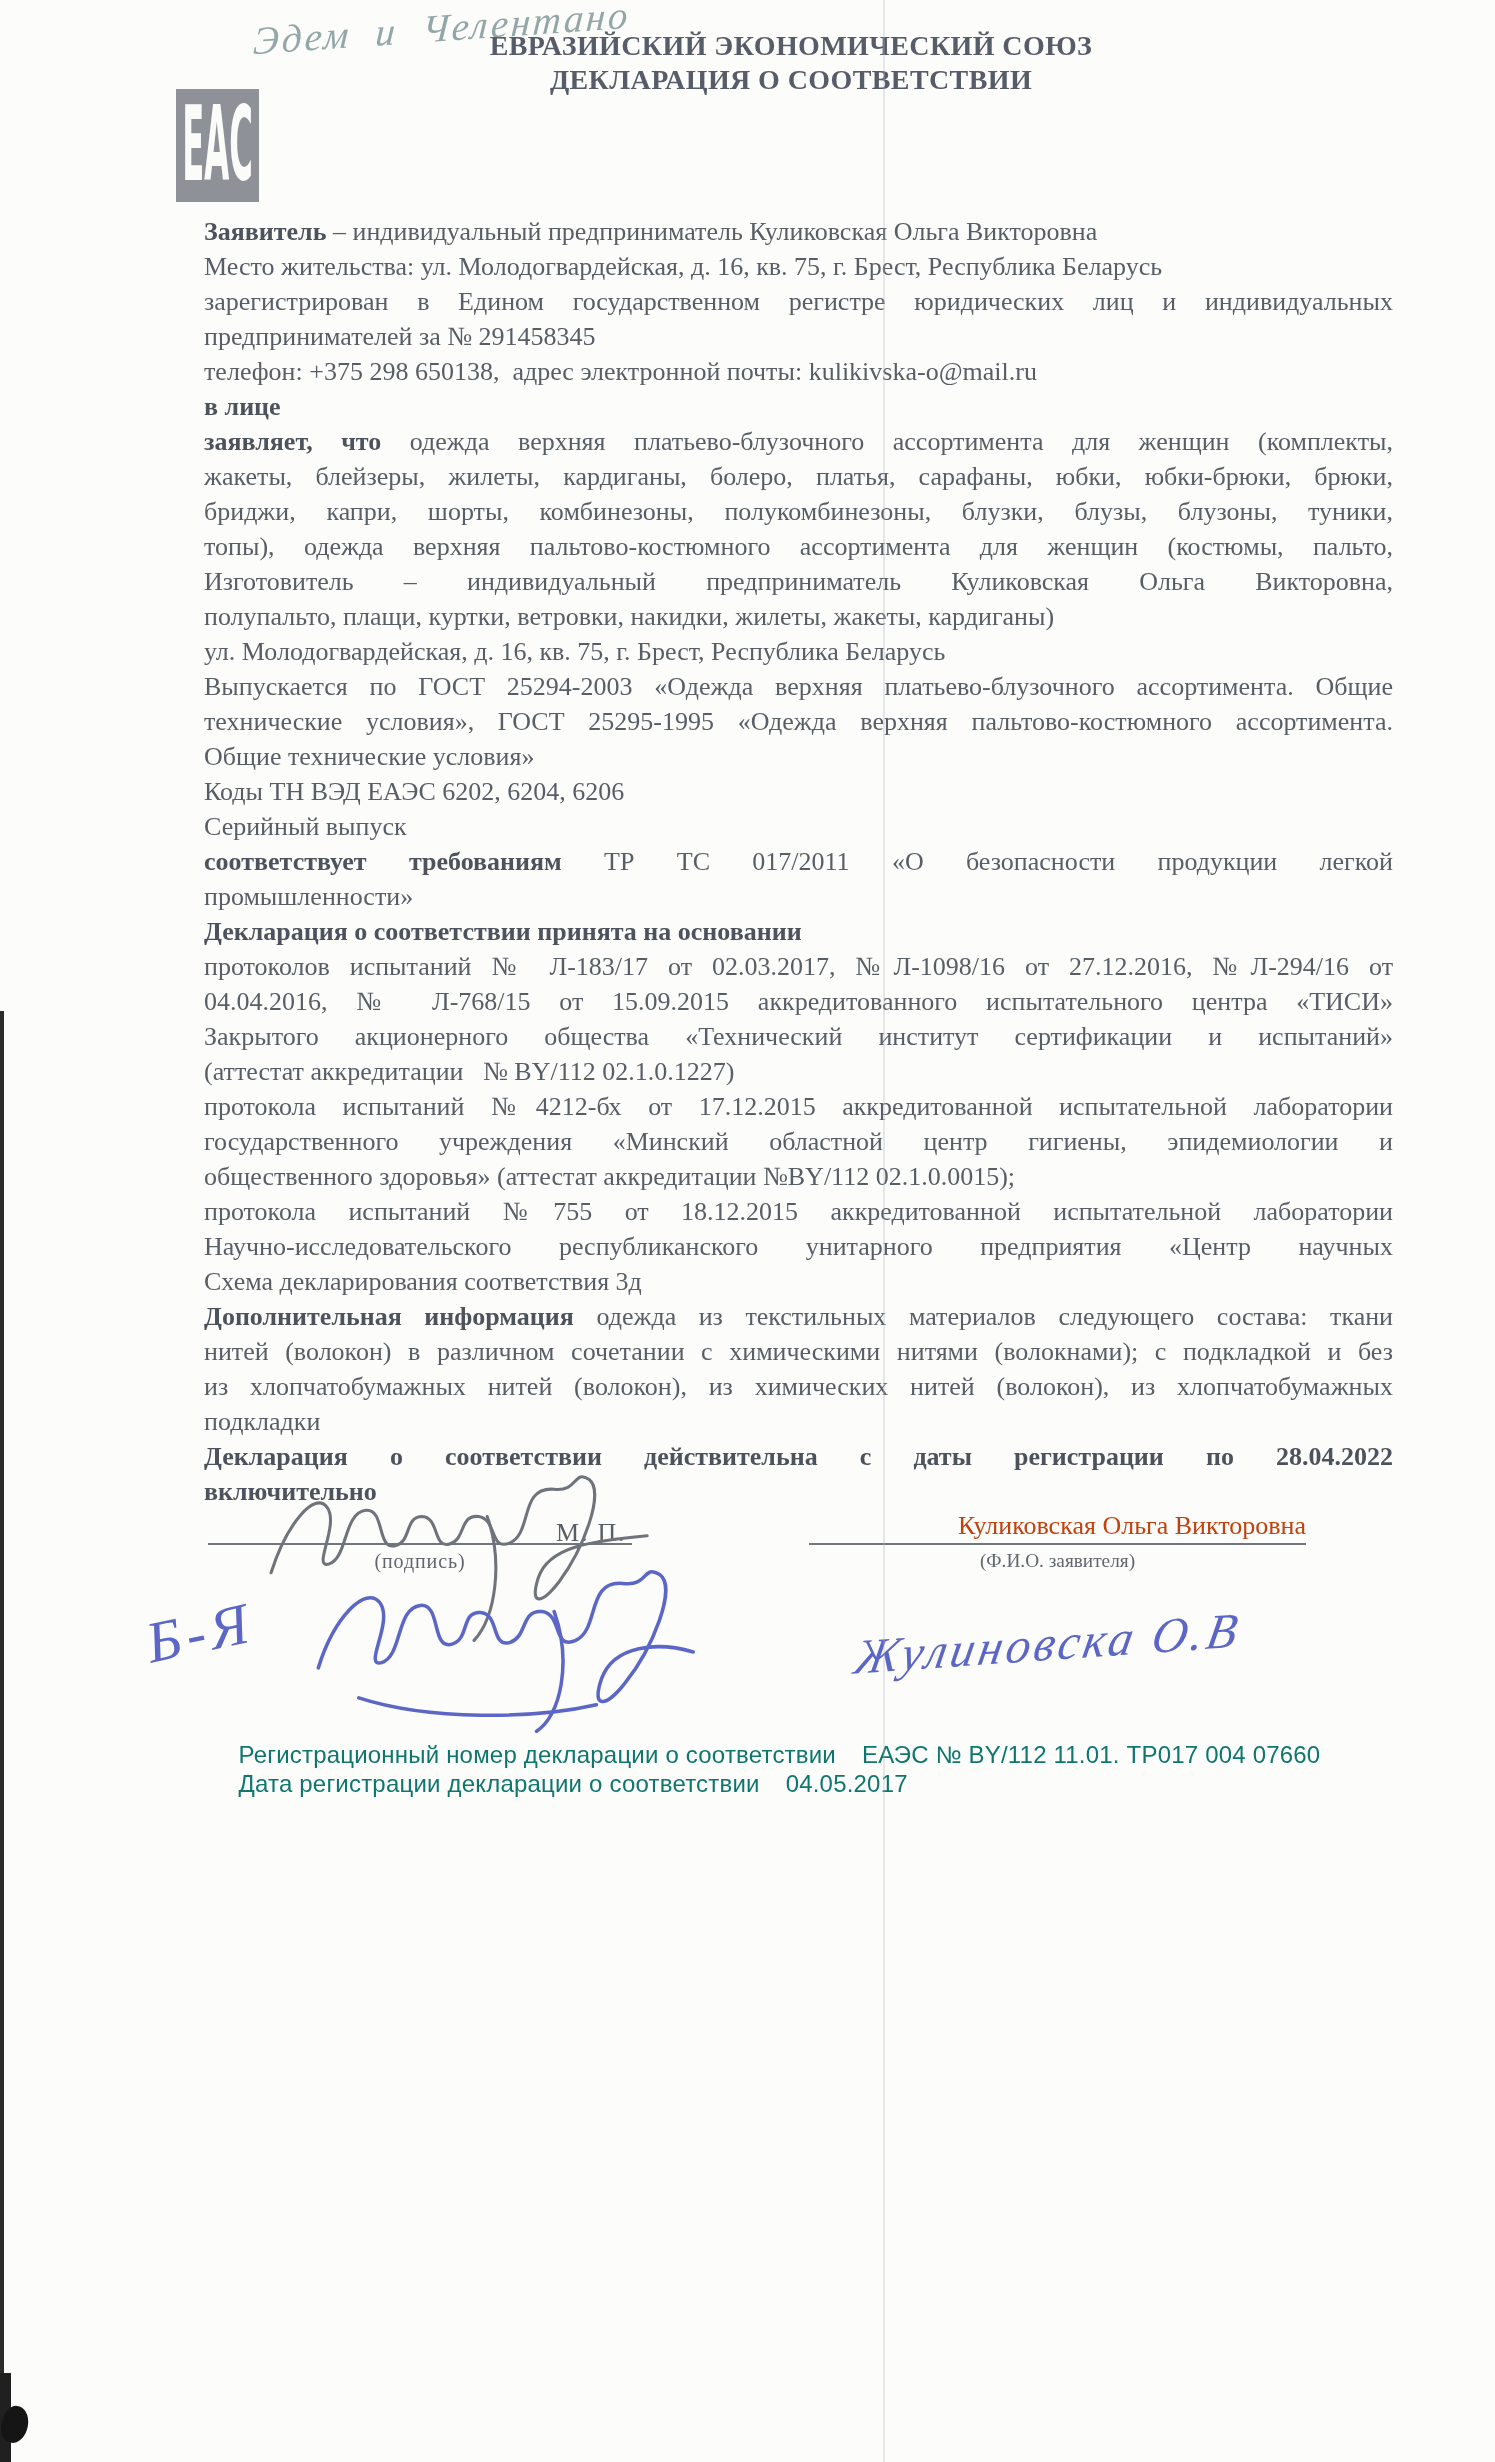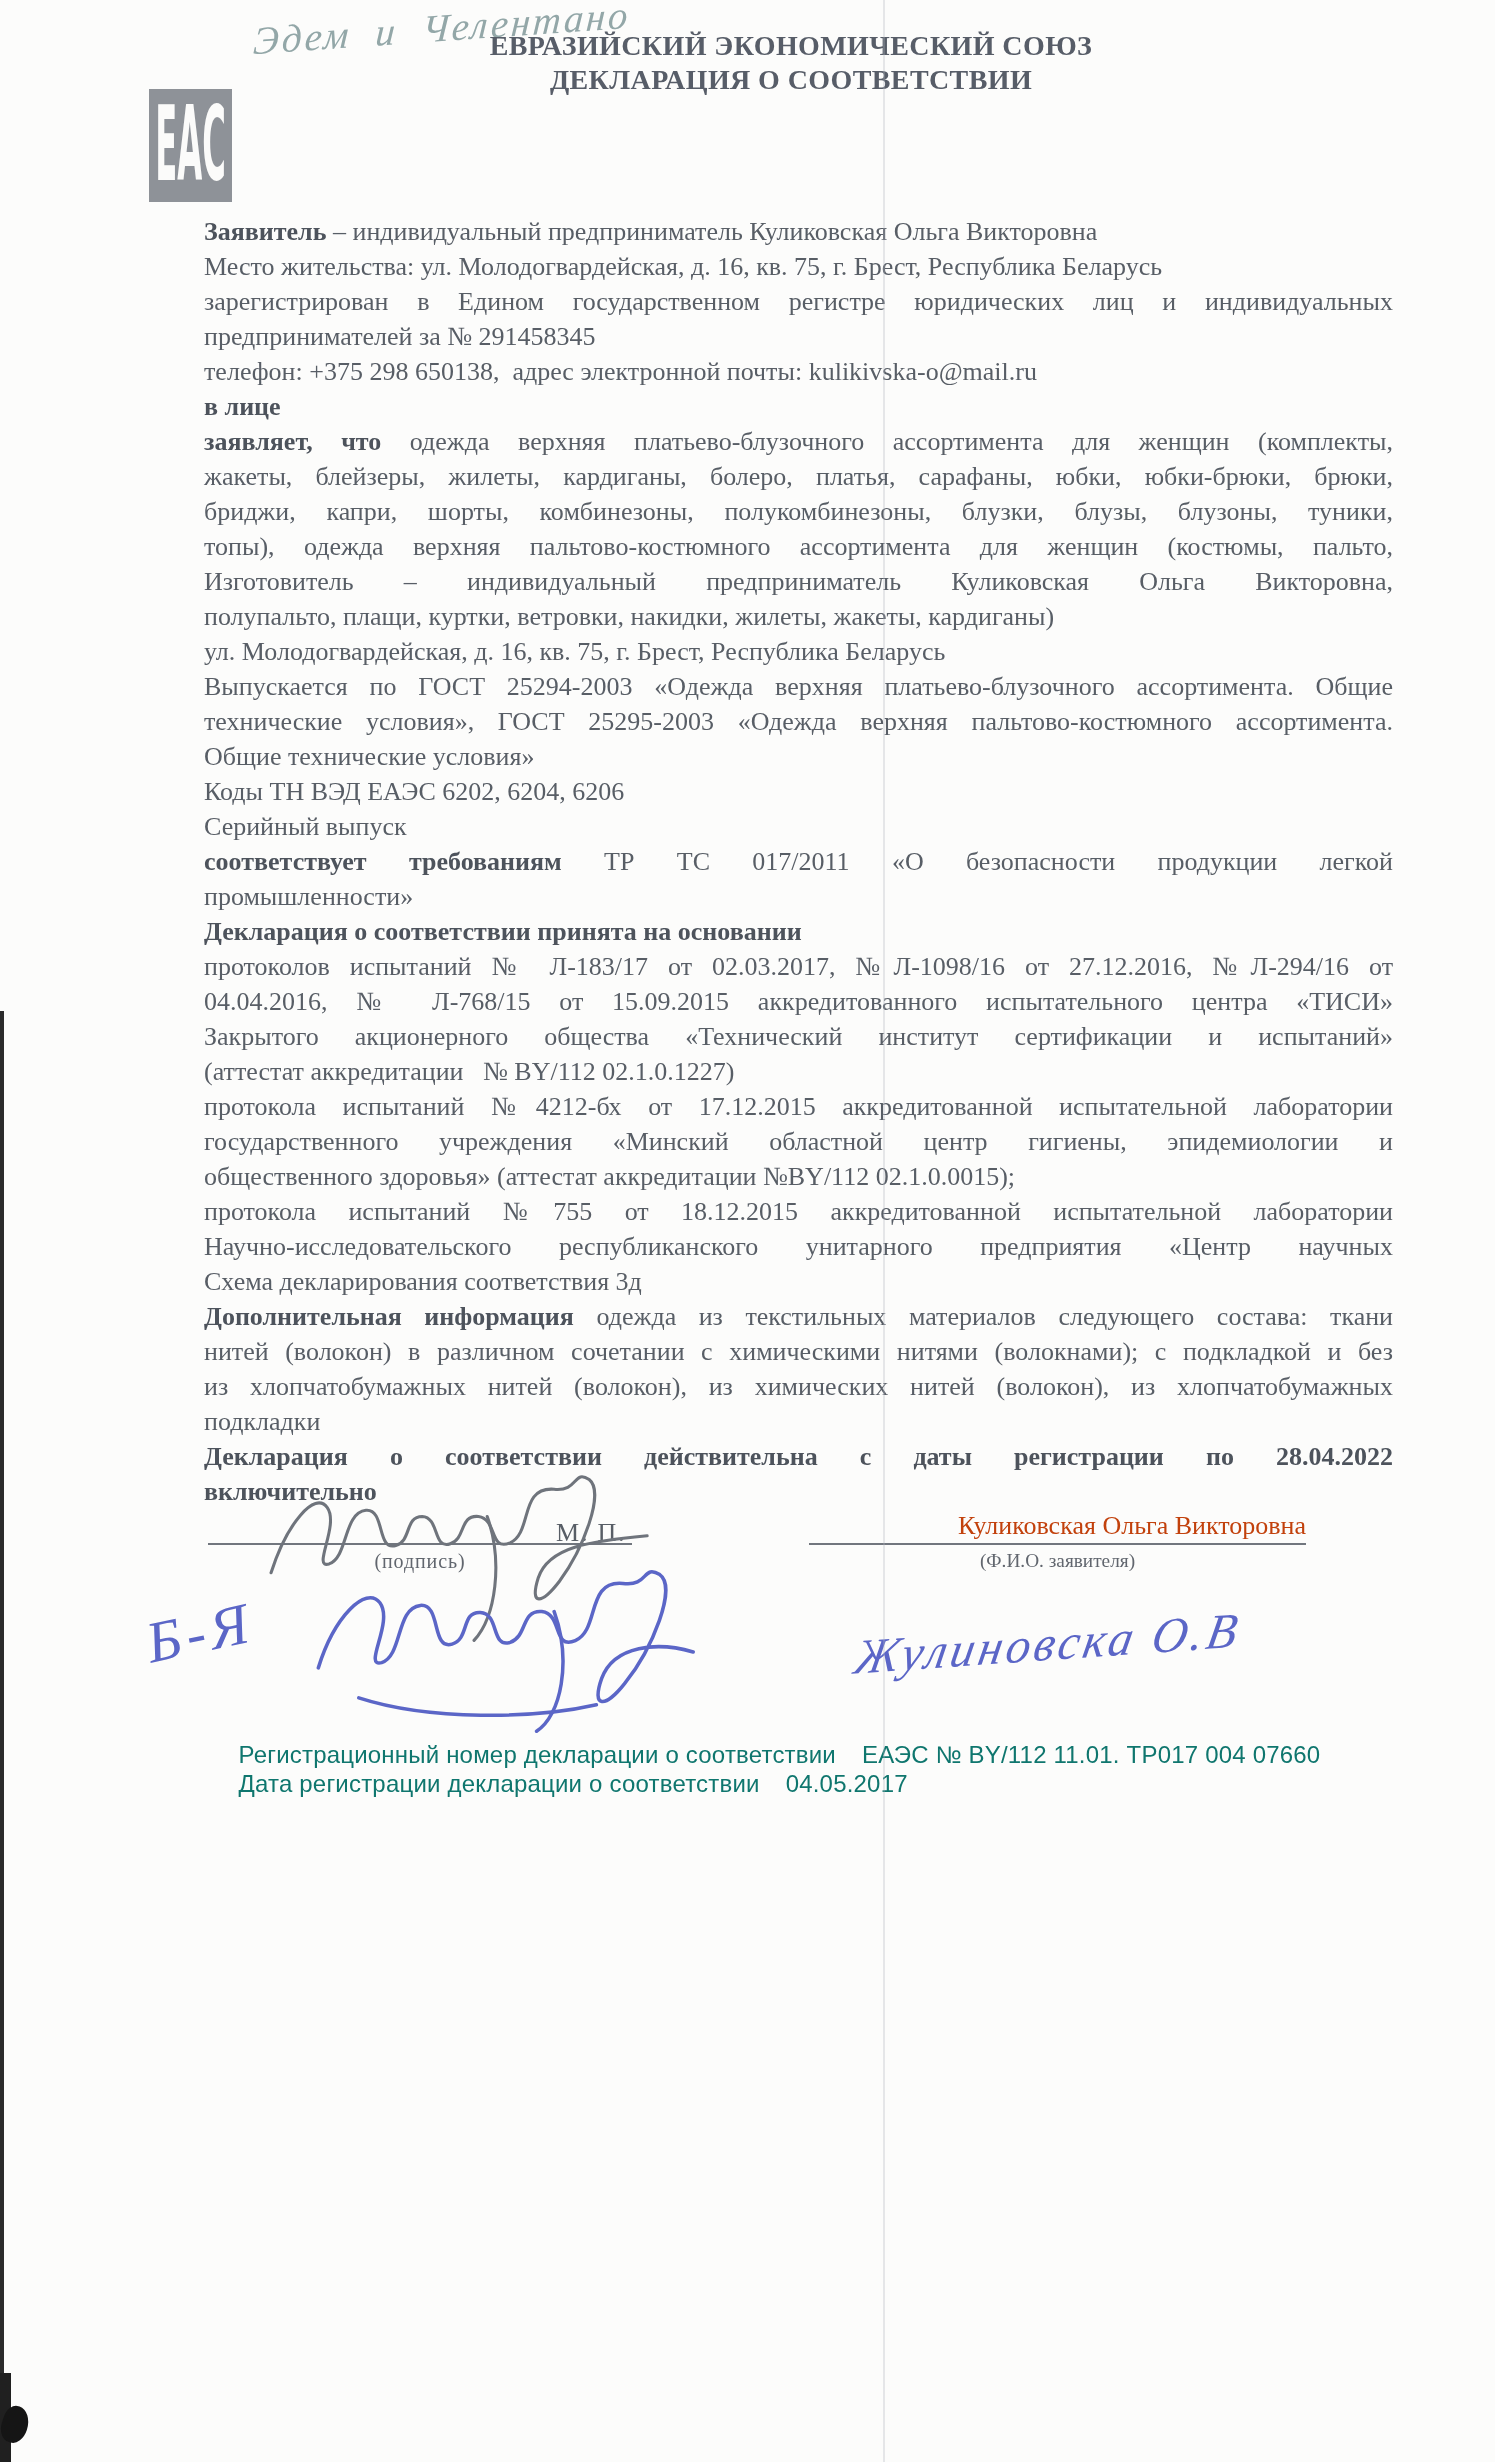--- a/index.html
+++ b/index.html
@@ -10,21 +10,21 @@
 
   
   .note-top{left:253px;top:5.3px;font-style:italic;font-size:39px;color:#93a7a8;
             transform:rotate(-4deg) skewX(-8deg);letter-spacing:2.6px;white-space:pre}
 
   
   .titles{left:224px;top:29px;width:1134px;text-align:center;font-weight:bold;
           font-size:28px;color:#575d68;letter-spacing:0.4px;line-height:34px}
 
   
-  .eac{left:149px;top:89px;width:83px;height:113px}
+  .eac{left:176px;top:89px;width:83px;height:113px}
 
   
   .body-text{left:204px;top:214px;width:1189px;font-size:26px;line-height:35px;color:#585e66}
   .ln{white-space:pre-wrap;min-height:35px}
   .ln b{color:#4d535c}
   .ln.just{white-space:normal;text-align:justify;text-align-last:justify}
 
   
   .hline{position:absolute;height:1.8px;background:#71767e}
   .sig-caption{left:208px;top:1550px;width:424px;text-align:center;font-size:20px;color:#61666e;letter-spacing:0.9px}
@@ -78,21 +78,21 @@
       <div class="ln"><span>телефон: +375 298 650138,  адрес электронной почты: kulikivska-o@mail.ru</span></div>
       <div class="ln"><b>в лице</b></div>
       <div class="ln just"><b>заявляет, что</b><span> одежда верхняя платьево-блузочного ассортимента для женщин (комплекты,</span></div>
       <div class="ln just"><span>жакеты, блейзеры, жилеты, кардиганы, болеро, платья, сарафаны, юбки, юбки-брюки, брюки,</span></div>
       <div class="ln just"><span>бриджи, капри, шорты, комбинезоны, полукомбинезоны, блузки, блузы, блузоны, туники,</span></div>
       <div class="ln just"><span>топы), одежда верхняя пальтово-костюмного ассортимента для женщин (костюмы, пальто,</span></div>
       <div class="ln just"><span>Изготовитель – индивидуальный предприниматель Куликовская Ольга Викторовна,</span></div>
       <div class="ln"><span>полупальто, плащи, куртки, ветровки, накидки, жилеты, жакеты, кардиганы)</span></div>
       <div class="ln"><span>ул. Молодогвардейская, д. 16, кв. 75, г. Брест, Республика Беларусь</span></div>
       <div class="ln just"><span>Выпускается по ГОСТ 25294-2003 «Одежда верхняя платьево-блузочного ассортимента. Общие</span></div>
-      <div class="ln just"><span>технические условия», ГОСТ 25295-2003 «Одежда верхняя пальтово-костюмного ассортимента.</span></div>
+      <div class="ln just"><span>технические условия», ГОСТ 25295-1995 «Одежда верхняя пальтово-костюмного ассортимента.</span></div>
       <div class="ln"><span>Общие технические условия»</span></div>
       <div class="ln"><span>Коды ТН ВЭД ЕАЭС 6202, 6204, 6206</span></div>
       <div class="ln"><span>Серийный выпуск</span></div>
       <div class="ln just"><b>соответствует требованиям</b><span> ТР ТС 017/2011 «О безопасности продукции легкой</span></div>
       <div class="ln"><span>промышленности»</span></div>
       <div class="ln"><b>Декларация о соответствии принята на основании</b></div>
       <div class="ln just"><span>протоколов испытаний № Л-183/17 от 02.03.2017, №Л-1098/16 от 27.12.2016, №Л-294/16 от</span></div>
       <div class="ln just"><span>04.04.2016, № Л-768/15 от 15.09.2015 аккредитованного испытательного центра «ТИСИ»</span></div>
       <div class="ln just"><span>Закрытого акционерного общества «Технический институт сертификации и испытаний»</span></div>
       <div class="ln"><span>(аттестат аккредитации   № BY/112 02.1.0.1227)</span></div>

